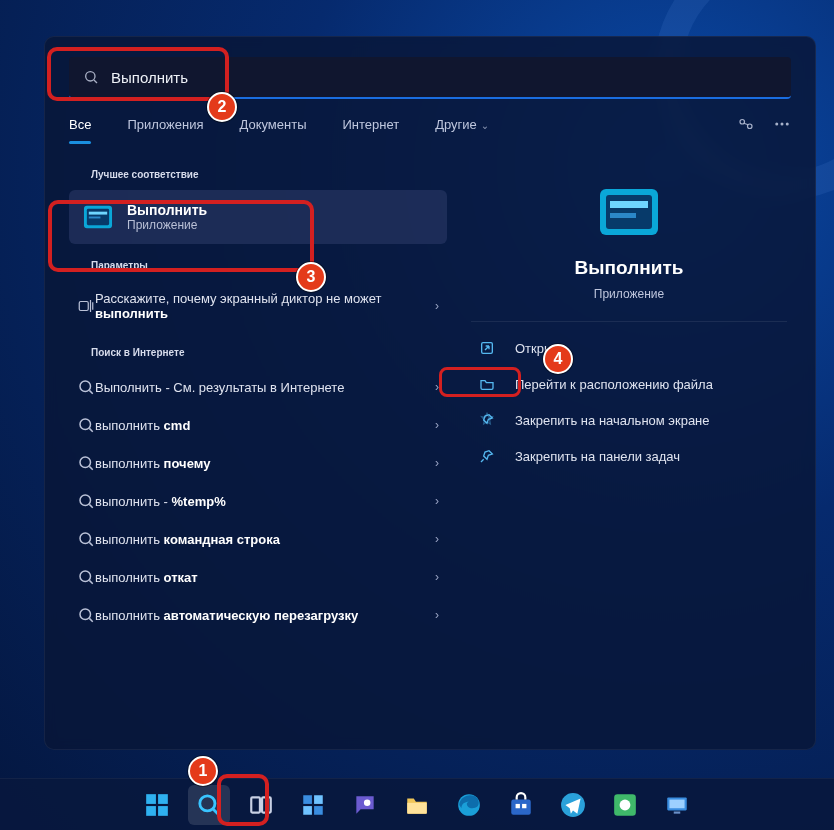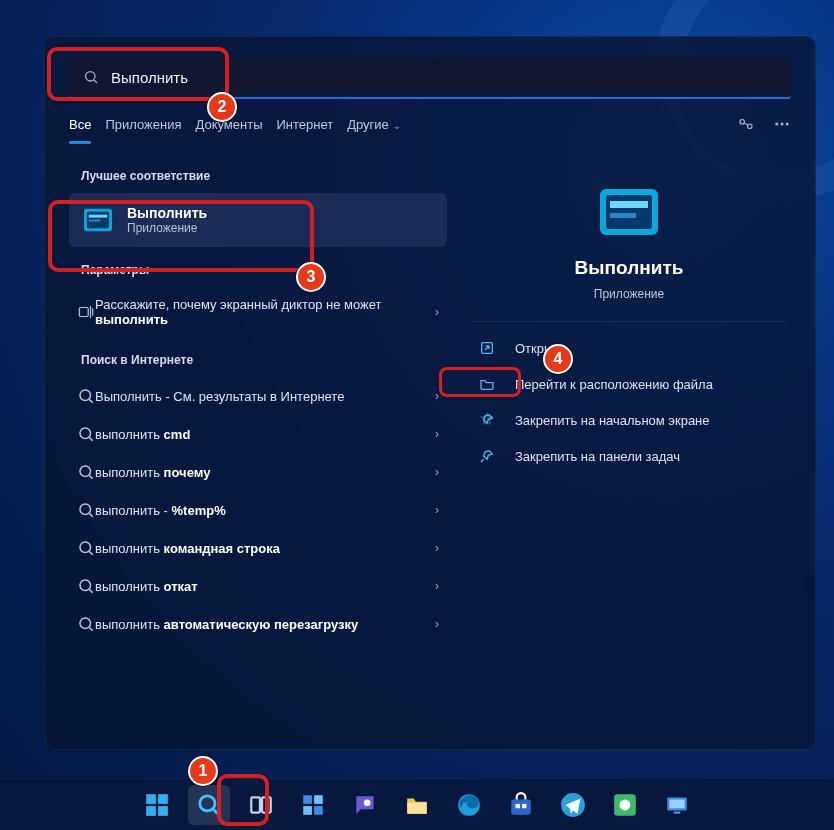--- a/index.html
+++ b/index.html
@@ -26,31 +26,31 @@
   .search-bar-wrap{ padding:20px 24px 6px; }
   .search-bar{
     height:42px; background:#10162f;
     border-radius:4px; display:flex; align-items:center; padding:0 14px;
     border-bottom:2px solid #1a6de0;
   }
   .search-bar .mag{ width:16px;height:16px; margin-right:12px; opacity:.8;}
   .search-bar input{
     flex:1; background:none; border:none; color:#eef1f7; font-size:15px; outline:none;
   }
-  .tabs{ display:flex; align-items:center; padding:10px 24px 0; gap:14px; font-size:13px; color:#bfc7de;}
+  .tabs{ display:flex; align-items:center; padding:10px 24px 0; gap:36px; font-size:13px; color:#bfc7de;}
   .tab{ padding-bottom:12px; cursor:pointer; position:relative;}
   .tab.active{ color:#fff;}
   .tab.active::after{content:"";position:absolute;left:0;right:0;bottom:0;height:3px;background:#1a8fe0;border-radius:2px;}
   .tab .chev{font-size:10px;margin-left:4px;opacity:.7;}
   .tabs-right{margin-left:auto; display:flex; gap:18px; align-items:center; padding-bottom:12px;}
   .ico-network, .ico-more{ width:18px;height:18px; opacity:.8;}
   .body{ display:flex; flex:1; overflow:hidden; padding:8px 0 0;}
   .left{ flex:1; padding:0 8px 0 24px; overflow:hidden;}
   .right{ width:360px; padding:16px 28px 0 16px;}
-  .section-title{ font-size:12px; color:#d7dcec; margin:16px 0 10px 12px; font-weight:600;}
+  .section-title{ font-size:10px; color:#d7dcec; margin:16px 0 10px 22px; font-weight:600;}
   .best-card{
     background:rgba(40,55,100,.65); border-radius:6px; padding:12px 14px; display:flex; align-items:center; gap:14px;
   }
   .run-glyph{
     width:30px;height:26px;border-radius:4px;
     display:flex;align-items:center;justify-content:center;
   }
   .run-glyph svg{width:30px;height:26px;}
   .best-card .ttl{font-weight:600;font-size:14px;color:#fff;}
   .best-card .sub{font-size:12px;color:#b9c0d6;}

